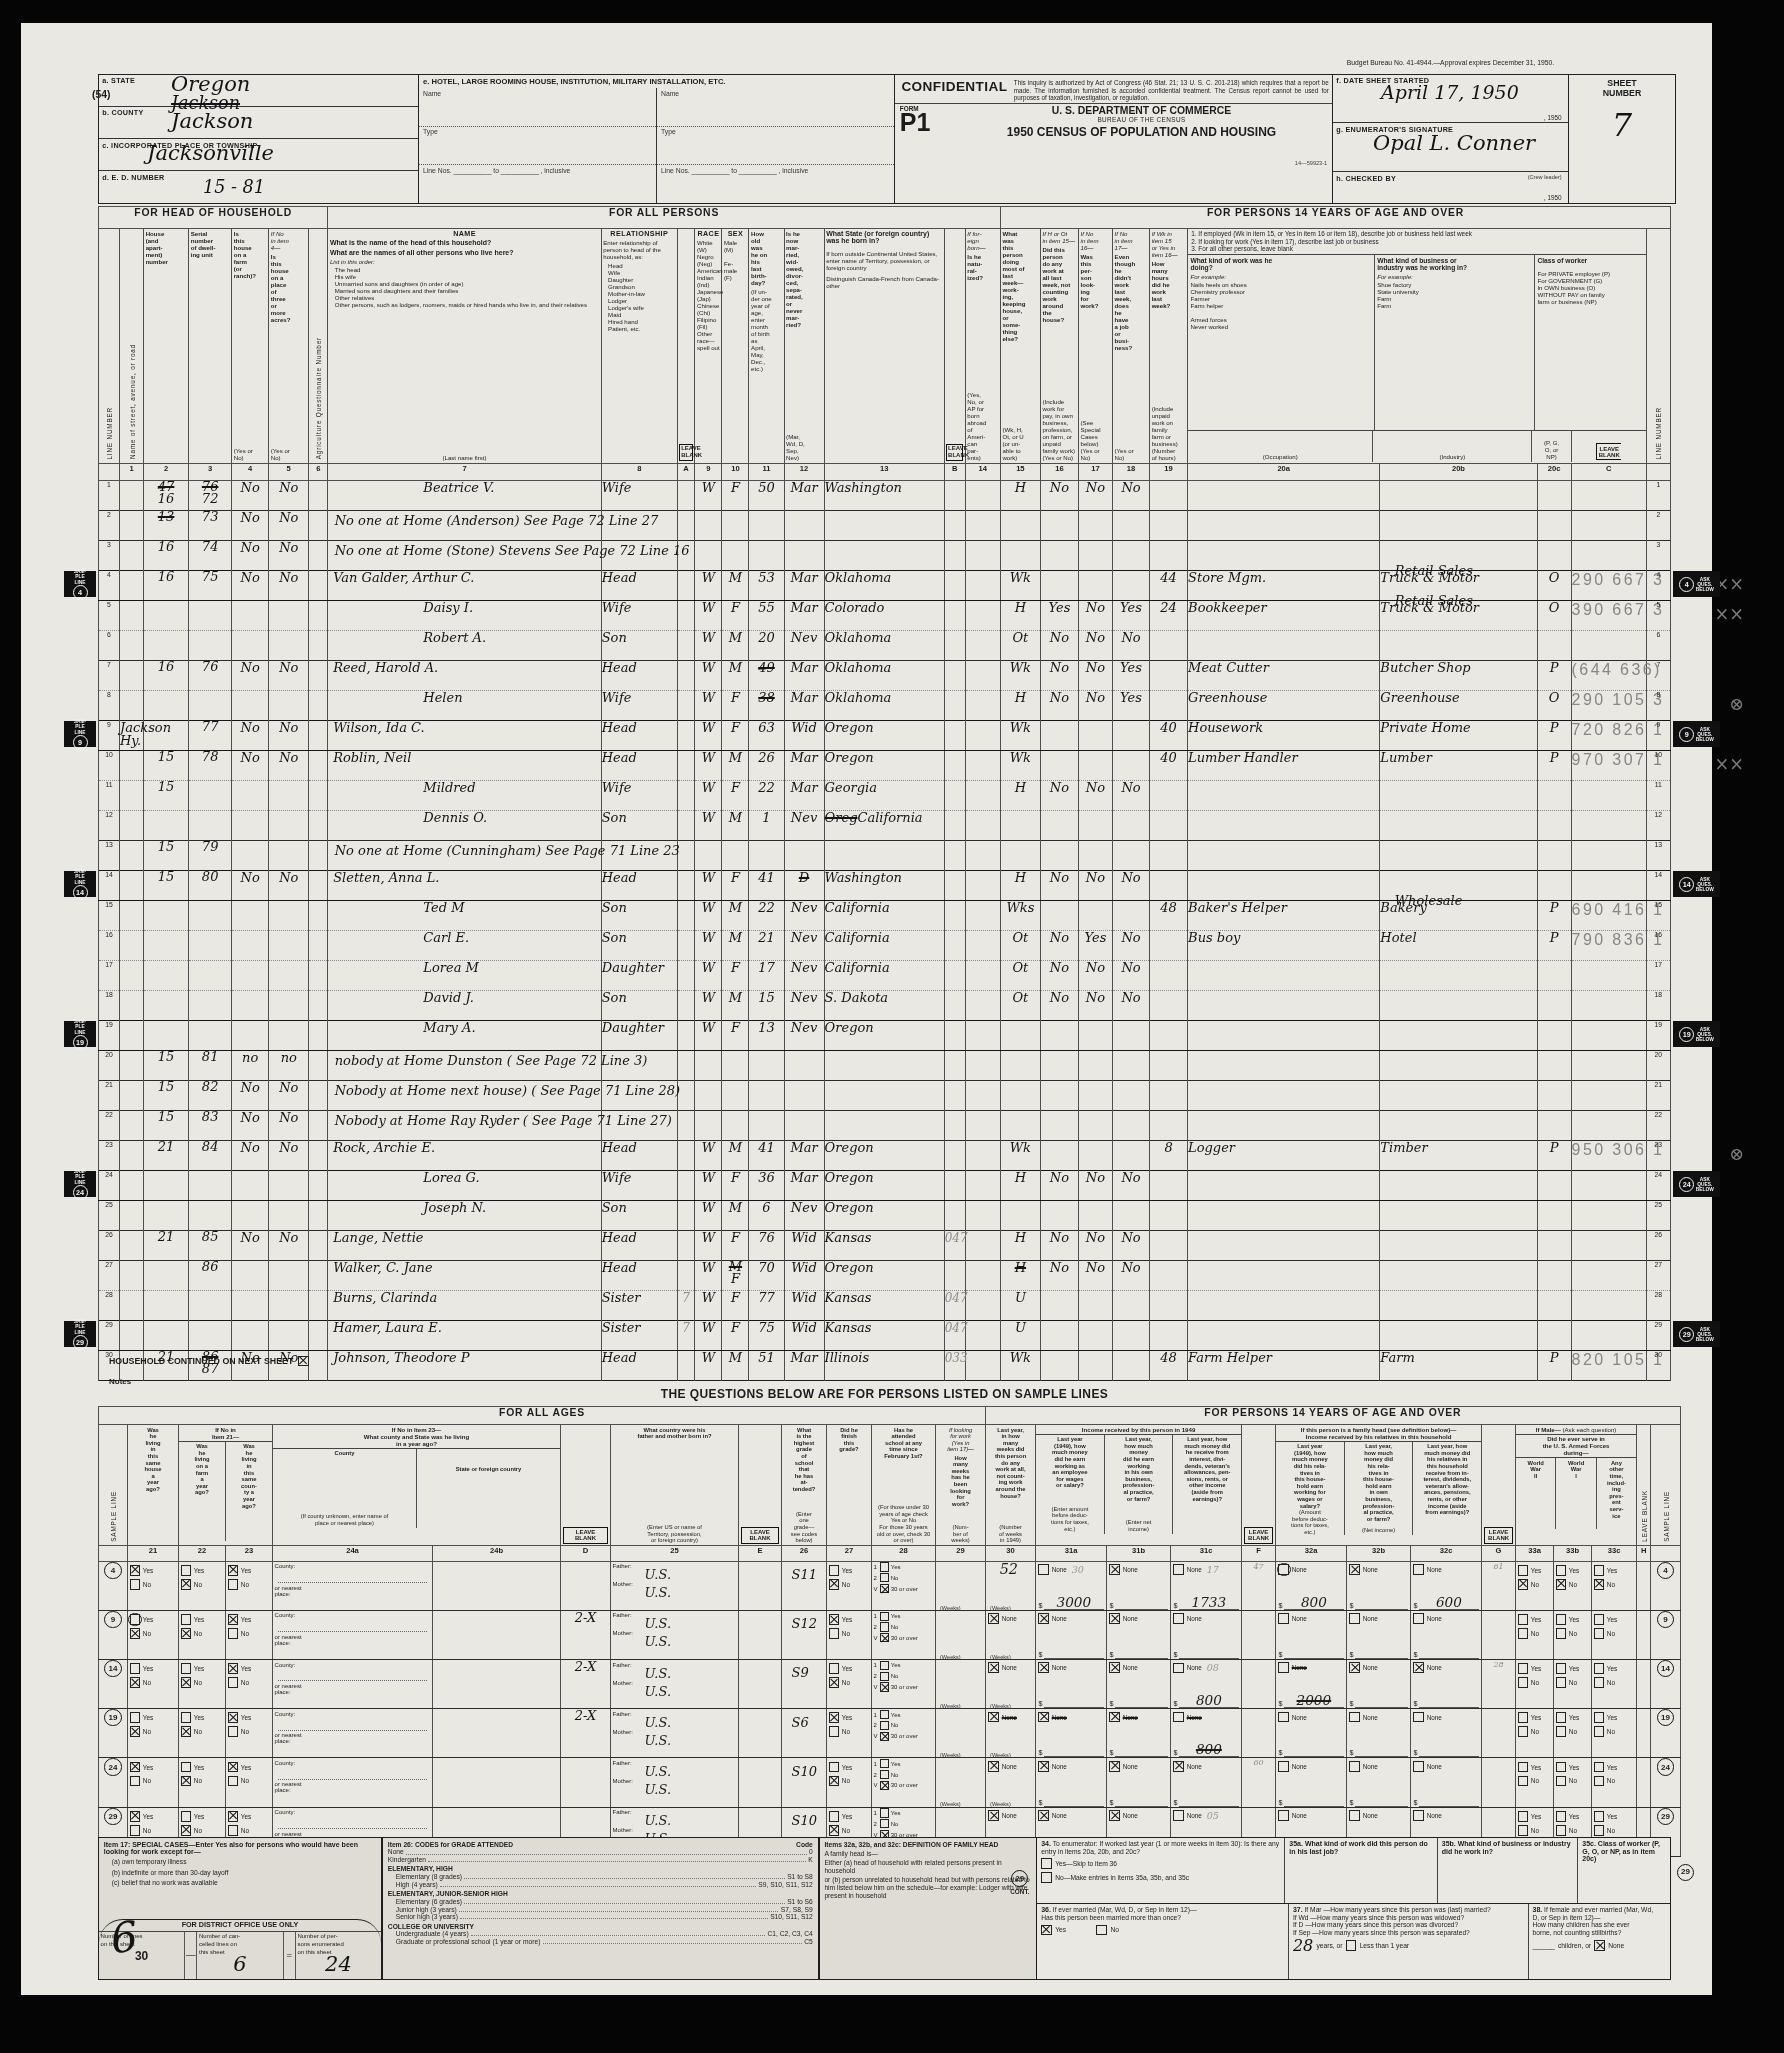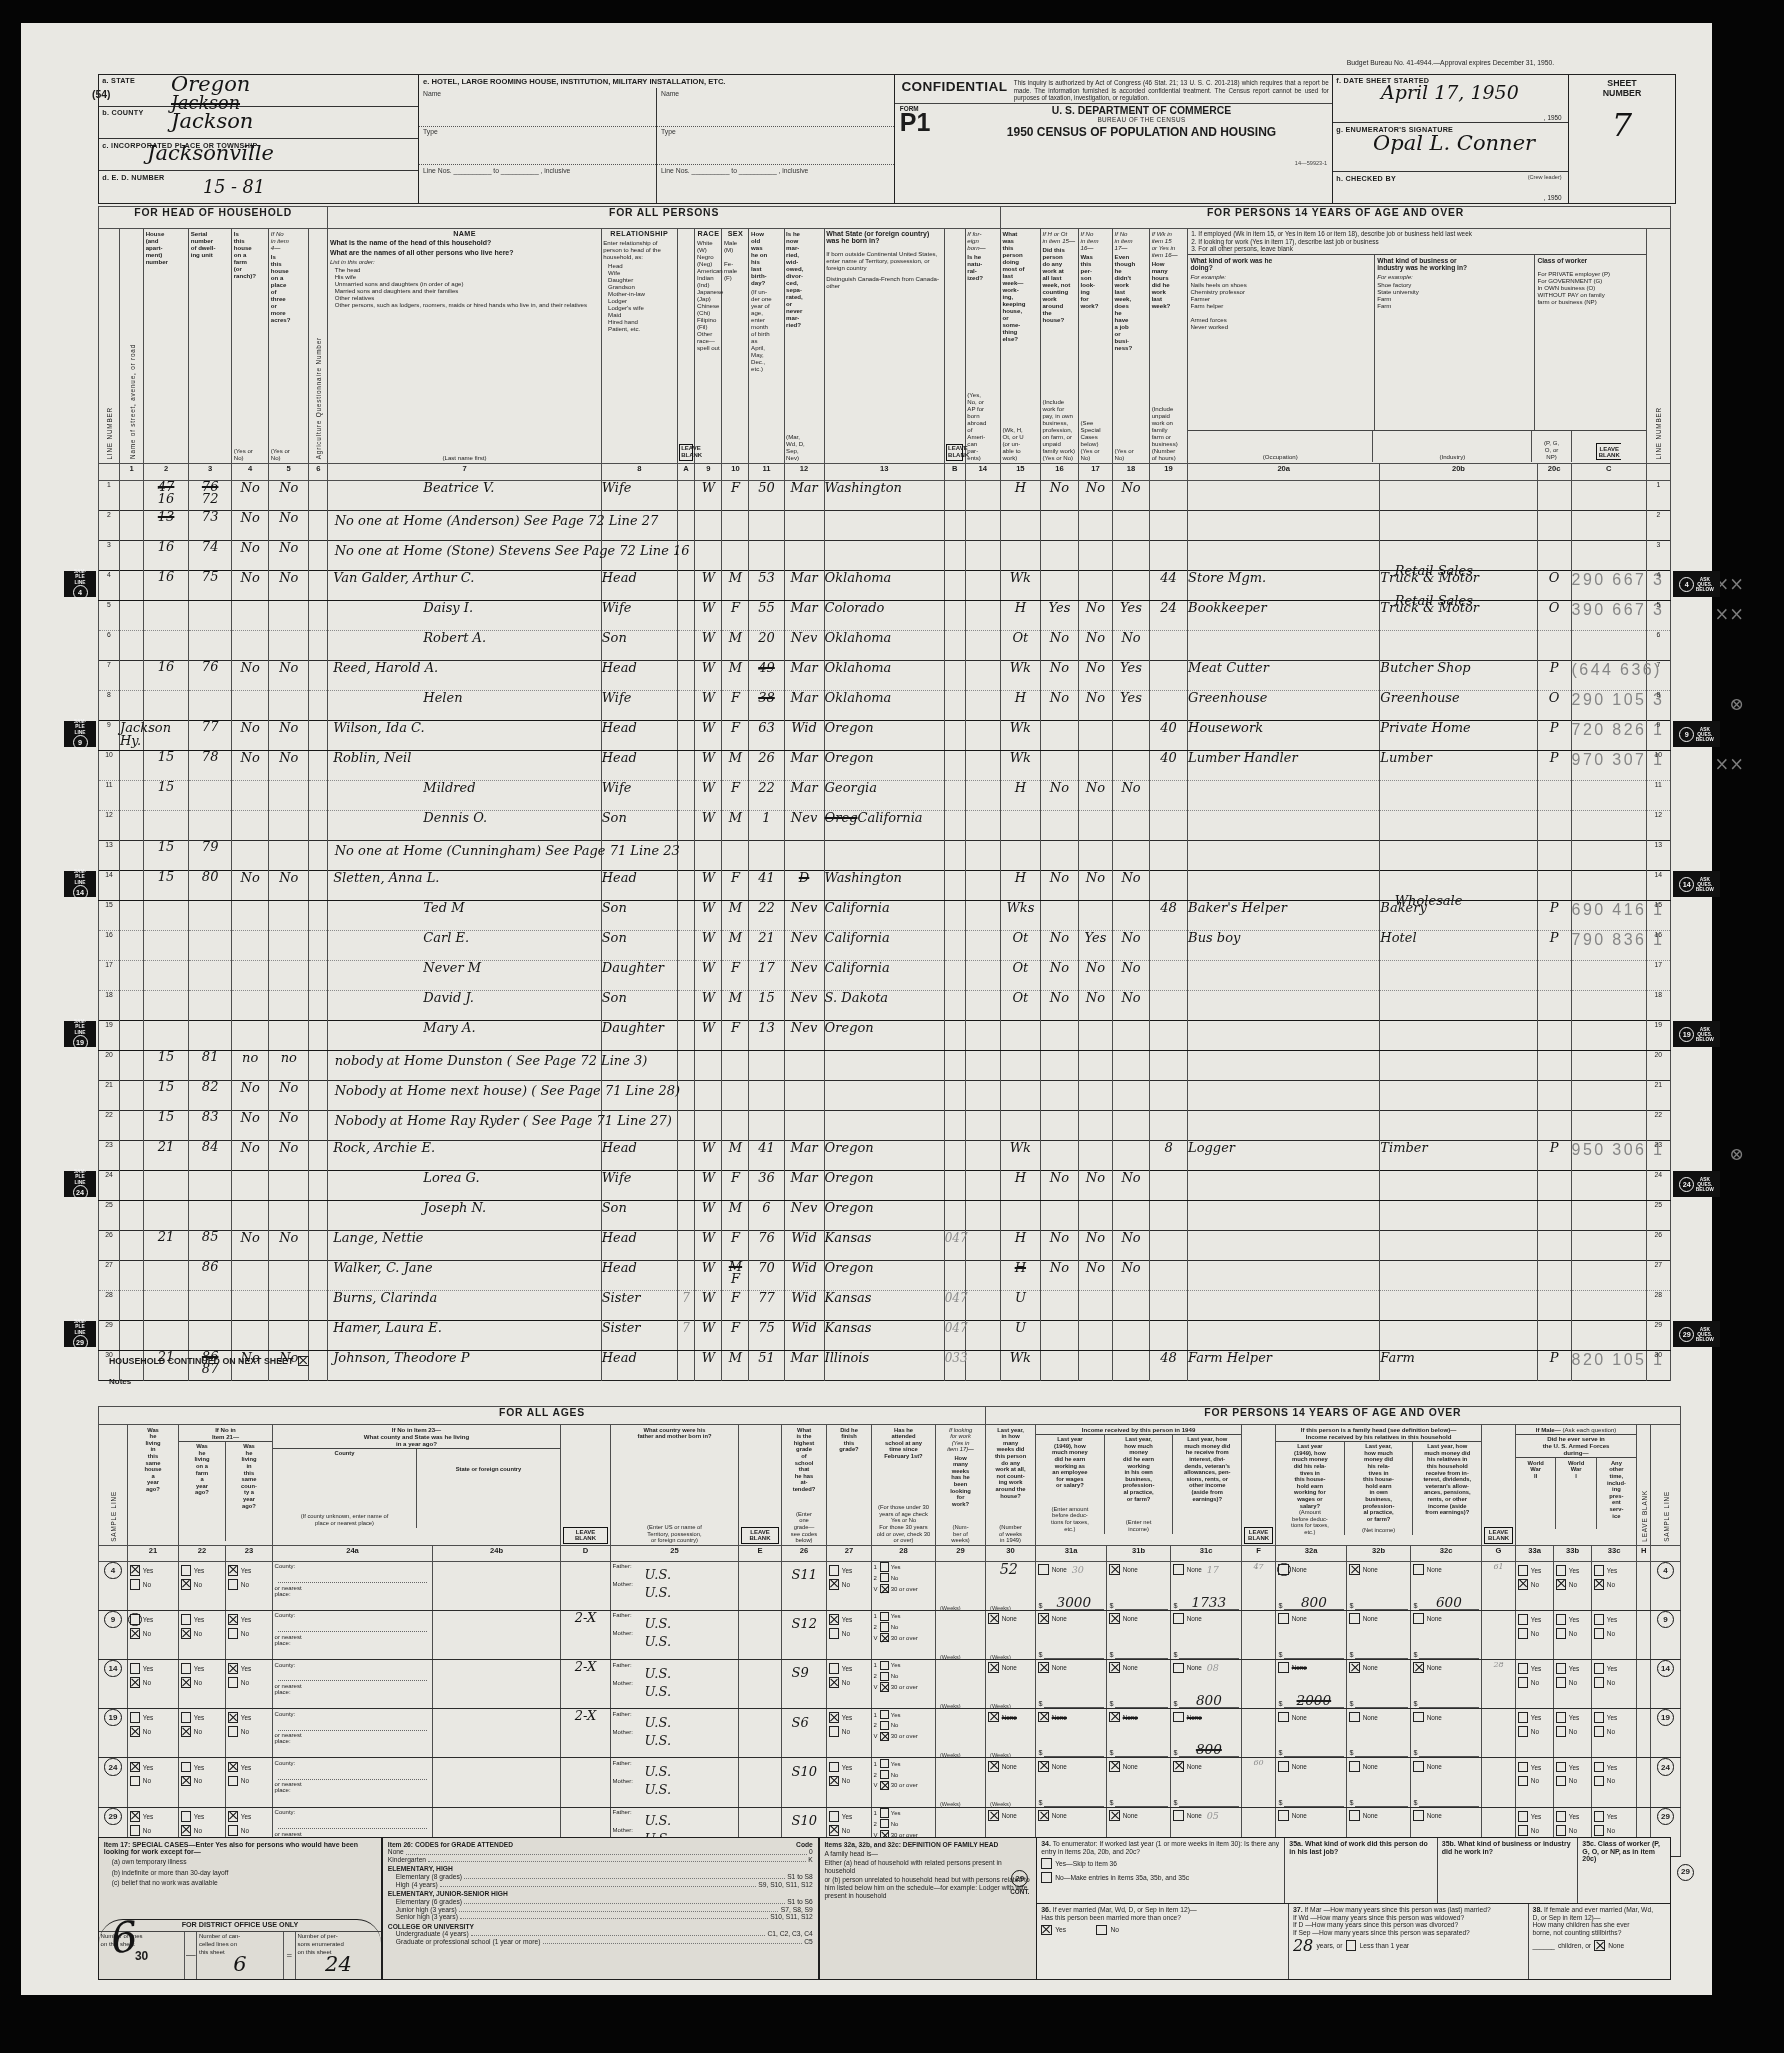--- a/index.html
+++ b/index.html
@@ -1331,21 +1331,21 @@
           <tr>
             <td class="lineL">
               <span class="lnum">17</span>
             </td>
             <td class="street"></td>
             <td class="c stackc"></td>
             <td class="c stackc"></td>
             <td class="c "></td>
             <td class="c "></td>
             <td class="agqn"></td>
-            <td class="namec"><span class="hw namehw ind">Never M</span></td>
+            <td class="namec"><span class="hw namehw ind">Lorea M</span></td>
             <td><span class="hw">Daughter</span></td>
             <td class="c"></td>
             <td class="c "><span class="hw">W</span></td>
             <td class="c "><span class="hw">F</span></td>
             <td class="c "><span class="hw">17</span></td>
             <td class="c "><span class="hw">Nev</span></td>
             <td class="bornc"><span class="hw born">California</span></td>
             <td class="c"></td>
             <td></td>
             <td class="c "><span class="hw">Ot</span></td>
@@ -1865,20 +1865,21 @@
           </tr>
         </tbody>
   </table>
 
   <div class="abs" style="left:88px;top:1333px" id="cont-line">
     <span>HOUSEHOLD CONTINUED ON NEXT SHEET</span>
         <span class="cb x"></span>
   </div>
   <div class="abs" style="left:88px;top:1354px" id="notes-lab">Notes</div>
 
+  <div id="stitle" class="abs" style="left:77px;top:1364px;width:1573px">THE QUESTIONS BELOW ARE FOR PERSONS LISTED ON SAMPLE LINES</div>
 
   <table id="stab" class="abs" style="left:77px;top:1383px">
     <colgroup>
       <col style="width:29px">
           <col style="width:51px">
           <col style="width:47px">
           <col style="width:47px">
       <col style="width:160px">
           <col style="width:128px">
           <col style="width:50px">

